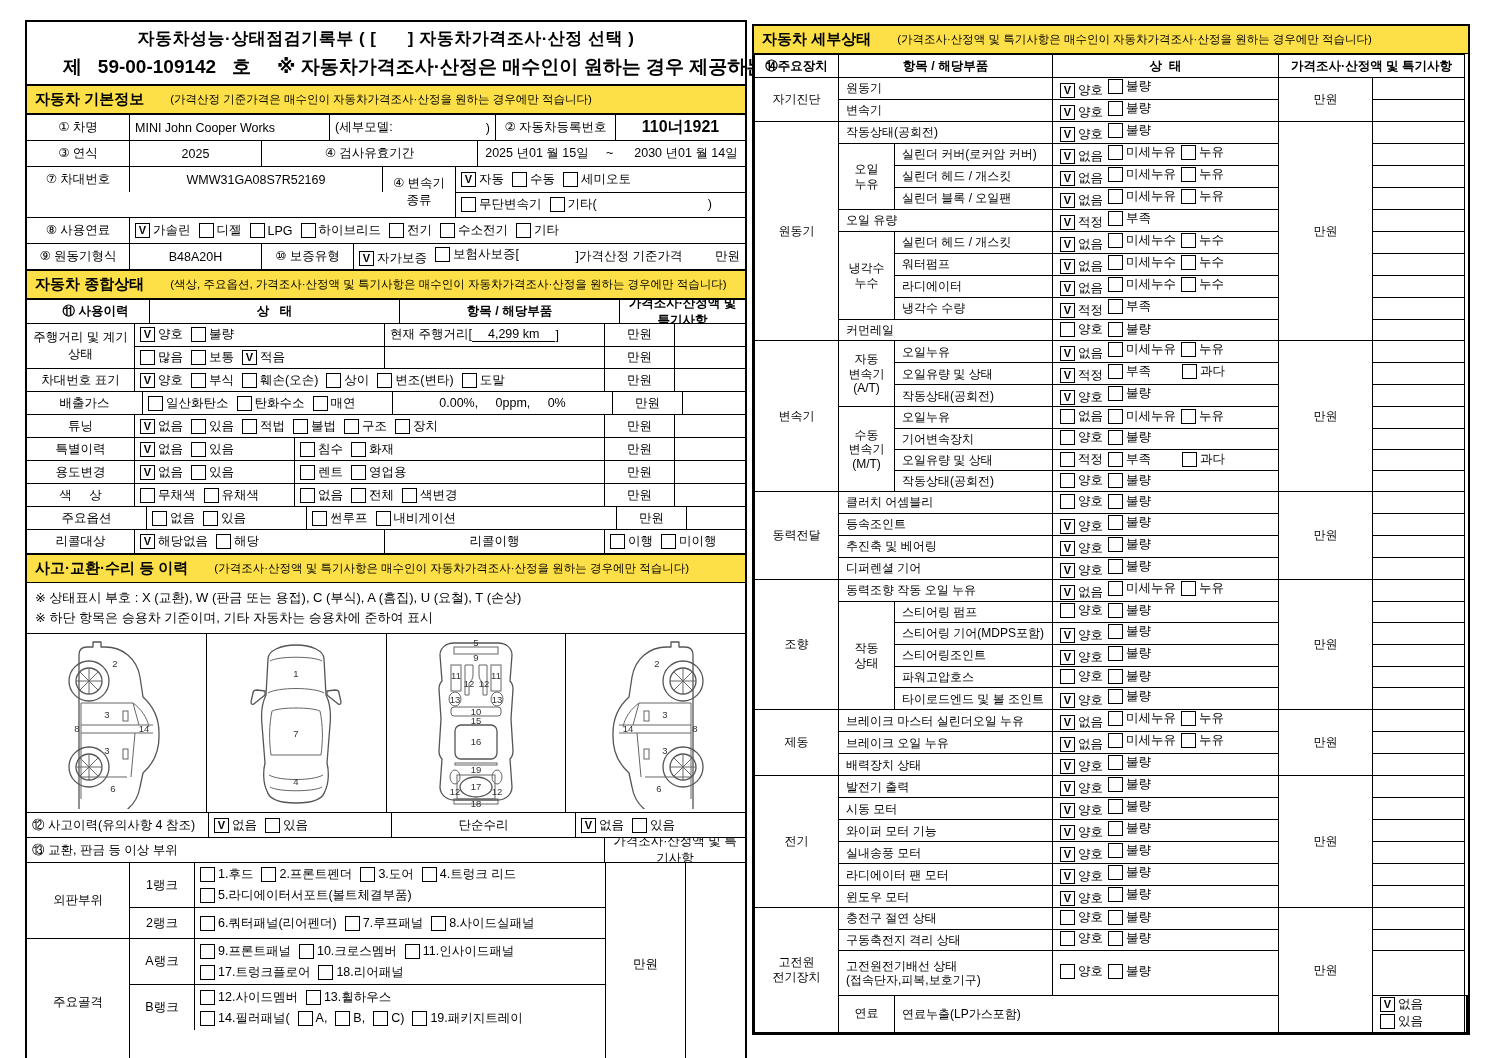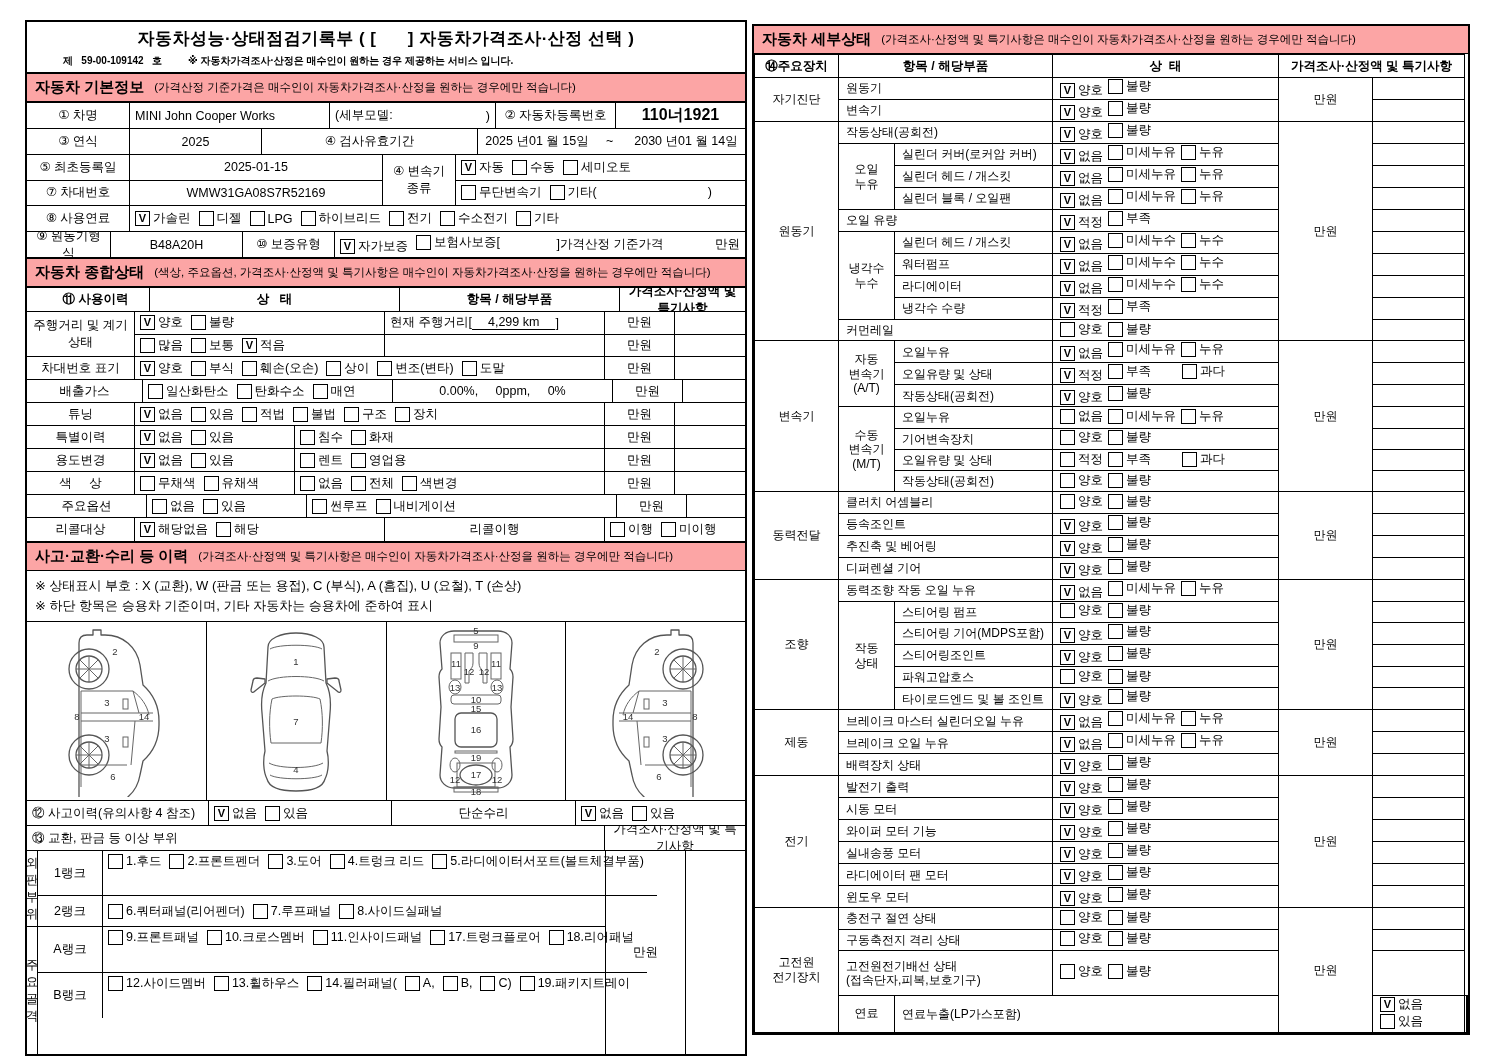--- a/index.html
+++ b/index.html
@@ -14,25 +14,25 @@
   .row.nt{border-top:none;}
   .c{border-right:1px solid #000;display:flex;align-items:center;padding:0 5px;box-sizing:border-box;overflow:hidden;}
   .c.last{border-right:none;}
   .cc{justify-content:center;text-align:center;}
   .stack{display:flex;flex-direction:column;flex:1;}
   .stack .row:first-child{border-top:none;}
 
   
   .title-block{padding:5px 8px 4px;}
   .t1{text-align:center;font-weight:bold;font-size:17px;white-space:pre;letter-spacing:.5px;}
-  .t2{display:flex;font-weight:bold;font-size:10px;margin-top:4px;padding-left:28px;gap:26px;white-space:pre;}
+  .t2{display:flex;font-weight:bold;font-size:19px;margin-top:4px;padding-left:28px;gap:26px;white-space:pre;}
 
   
-  .secbar{background:#fca5a5;border-top:2px solid #000;border-bottom:1px solid #000;
-          display:flex;align-items:center;gap:10px;padding:4px 8px;}
+  .secbar{background:#fde047;border-top:2px solid #000;border-bottom:1px solid #000;
+          display:flex;align-items:center;gap:26px;padding:4px 8px;}
   .secbar .st{font-weight:bold;font-size:15px;}
   .secbar .sn{font-size:11.5px;}
 
   
   .cbw{display:inline-flex;align-items:center;margin-right:8px;}
   .cb{width:13px;height:13px;border:1.5px solid #000;display:inline-flex;align-items:center;justify-content:center;
       font-weight:bold;font-size:11px;line-height:1;flex:none;margin-right:3px;background:#fff;}
   .cbl{white-space:pre;font-size:12.5px;}
   .cbw.gap{margin-left:26px;}
 
@@ -48,21 +48,21 @@
 
   
   .diagrow{display:flex;border-top:1px solid #000;height:178px;}
   .diag{flex:1;border-right:1px solid #000;display:flex;align-items:center;justify-content:center;}
   .diag.last{border-right:none;}
   svg .ln{fill:none;stroke:#555;stroke-width:1.3;stroke-linejoin:round;}
   svg .ln2{fill:none;stroke:#666;stroke-width:1;}
   svg text{font-family:"Liberation Sans",sans-serif;font-size:9.5px;fill:#333;text-anchor:middle;}
 
   
-  .twoline{display:flex;flex-direction:row;align-items:flex-start;line-height:21px;}
+  .twoline{display:flex;flex-direction:column;justify-content:center;align-items:flex-start;line-height:21px;}
   .twoline > div{display:flex;align-items:center;}
 
   
   .pricebig{display:flex;flex-direction:column;justify-content:center;text-align:center;}
 
   
   table.dt{border-collapse:collapse;width:100%;table-layout:fixed;font-size:12px;}
   .dt td{border:1px solid #000;height:21.3px;padding:0 2px;overflow:hidden;box-sizing:border-box;}
   .dt tr.h2 td{height:45px;}
   .dt td.gname{text-align:center;white-space:pre-line;line-height:1.25;}
@@ -105,24 +105,20 @@
 
   <div class="row h25">
     <div class="c cc" style="width:103px">③ 연식</div>
     <div class="c cc" style="width:132px">2025</div>
     <div class="c cc" style="width:216px">④ 검사유효기간</div>
     <div class="c cc last pre" style="flex:1">2025 년01 월 15일     ~      2030 년01 월 14일</div>
   </div>
 
   <div class="row" style="height:50px">
     <div class="stack" style="width:356px;flex:none">
-      <div class="row nt h25" style="border-top:none">
-        <div class="c cc" style="width:103px">⑤ 최초등록일</div>
-        <div class="c cc last" style="flex:1;border-right:1px solid #000">2025-01-15</div>
-      </div>
       <div class="row h25">
         <div class="c cc" style="width:103px">⑦ 차대번호</div>
         <div class="c cc last" style="flex:1;border-right:1px solid #000">WMW31GA08S7R52169</div>
       </div>
     </div>
     <div class="c cc" style="width:73px;text-align:center">④ 변속기 종류</div>
     <div class="stack">
       <div class="row nt h25" style="border-top:none">
         <div class="c last" style="flex:1">
             <span class="cbw">
@@ -182,21 +178,21 @@
           <span class="cbl">수소전기</span>
         </span>
         <span class="cbw">
           <span class="cb"></span>
           <span class="cbl">기타</span>
         </span>
       </div>
   </div>
 
   <div class="row h25">
-    <div class="c cc" style="width:84px">⑨ 원동기형식</div>
+    <div class="c cc" style="width:103px">⑨ 원동기형식</div>
     <div class="c cc" style="width:132px">B48A20H</div>
     <div class="c cc" style="width:92px">⑩ 보증유형</div>
     <div class="c last" style="flex:1">
       <span><span class="cbw">
             <span class="cb on">V</span>
             <span class="cbl">자가보증</span>
           </span><span class="cbw">
             <span class="cb"></span>
             <span class="cbl">보험사보증[              </span>
           </span></span>

